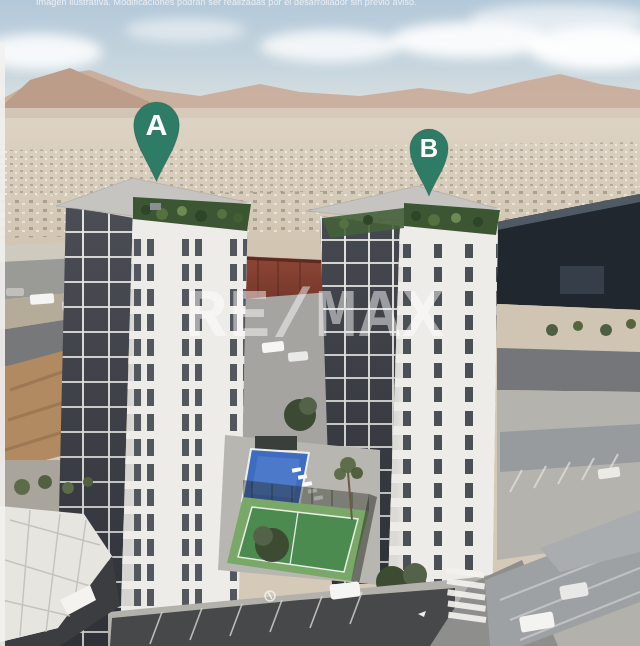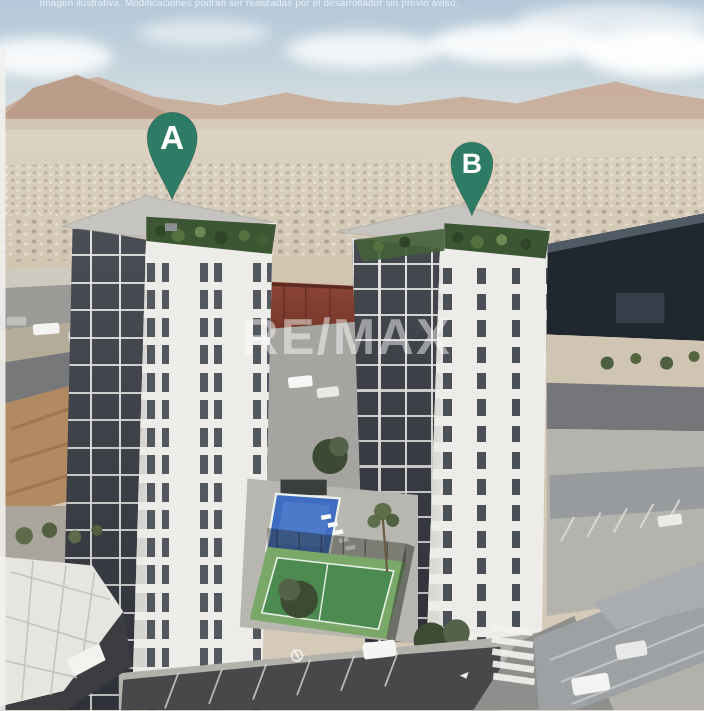--- a/index.html
+++ b/index.html
@@ -39,22 +39,22 @@
       linear-gradient(#edece8 0 34px,rgba(237,236,232,0) 34px),
       repeating-linear-gradient(180deg,#edece8 0 9px,rgba(237,236,232,0) 9px 24px),
       repeating-linear-gradient(90deg,rgba(237,236,232,0) 0 15px,#4b4f56 15px 23px,rgba(237,236,232,0) 23px 31px),
       linear-gradient(90deg,rgba(0,0,0,.08) 0 8px,rgba(0,0,0,0) 22px);}
 
   
   .pin{position:absolute;}
   .pinA{left:128px;top:96px;width:57px;height:88px;}
   .pinB{left:405px;top:124px;width:48px;height:74px;}
   .watermark{position:absolute;left:158px;top:279px;width:315px;text-align:center;
-    font-size:46px;font-weight:800;letter-spacing:2px;color:rgba(255,255,255,.48);
-    font-family:Liberation Sans, sans-serif;}
+    font-size:69px;font-weight:800;letter-spacing:2px;color:rgba(255,255,255,.48);
+    font-family:Liberation Mono, monospace;}
   .disclaimer{position:absolute;left:36px;top:-3px;white-space:nowrap;
     font-size:9px;letter-spacing:.1px;color:#eef2f5;opacity:.95;}
   .edgeStrip{position:absolute;left:0;top:44px;width:5px;height:602px;
     background:#f2f1ee;opacity:.9;}
 </style>
 </head>
 <body>
 
 <div class="stage">
 

